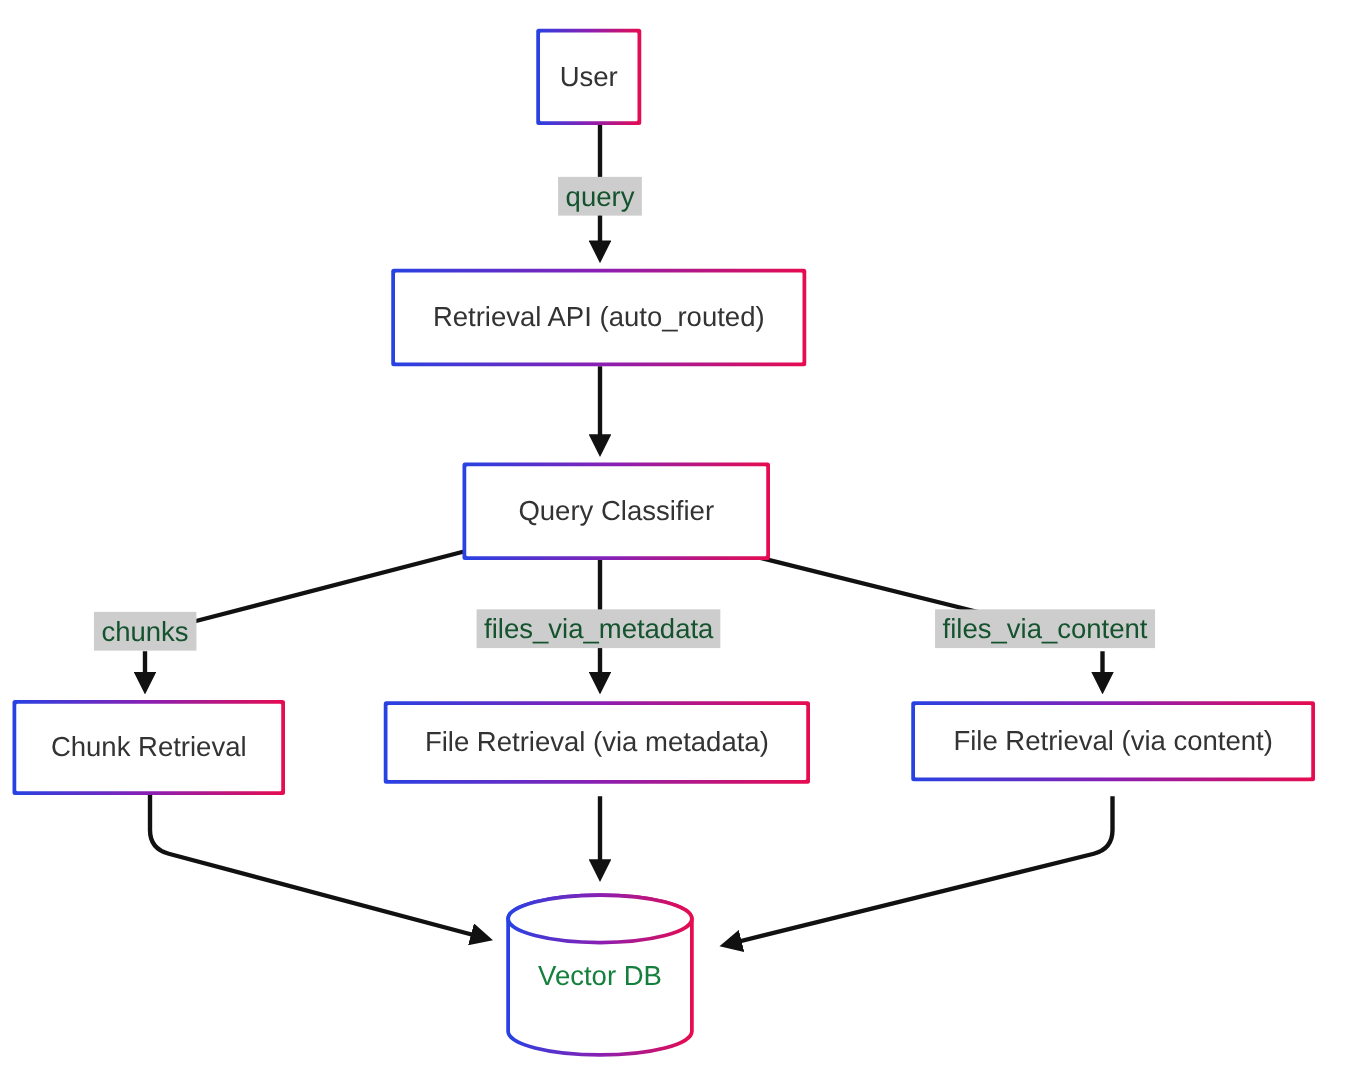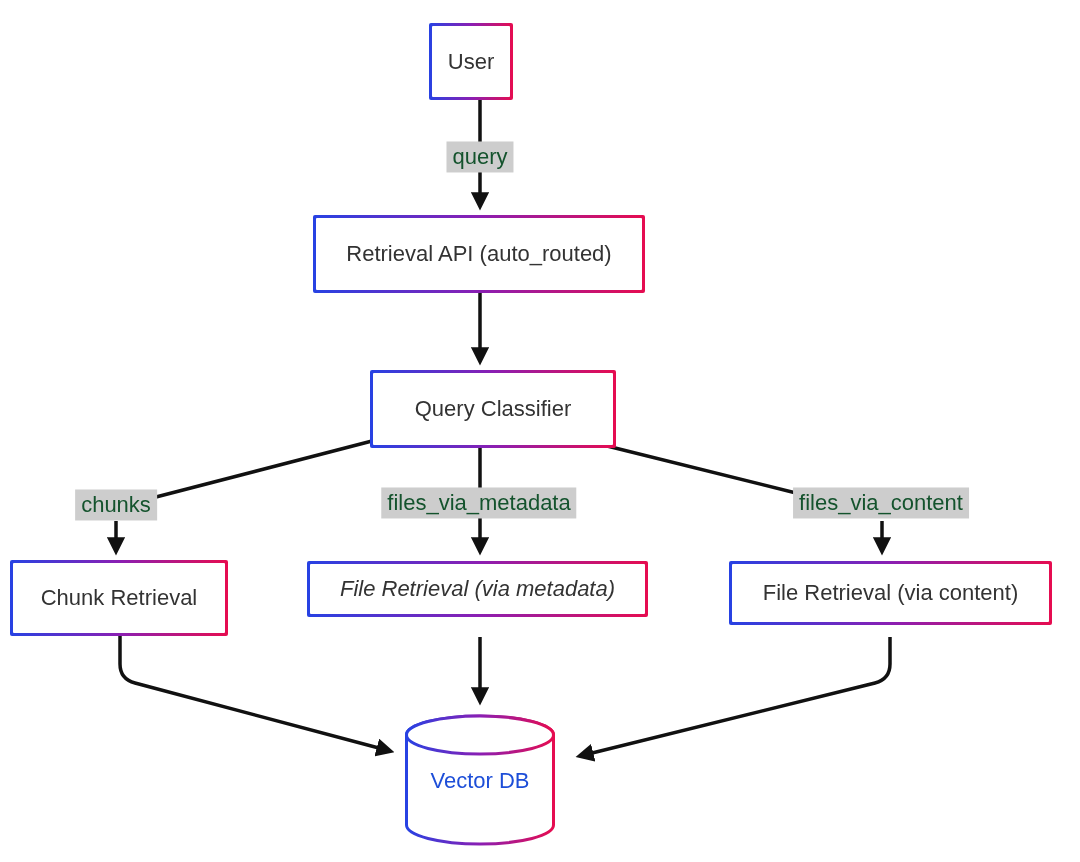--- a/index.html
+++ b/index.html
@@ -39,58 +39,58 @@
     justify-content: center;
     font-size: 22px;
     color: #333333;
     white-space: nowrap;
     border-radius: 1px;
   }
   .node-user            { left: 429px; top: 23px;  width: 84px; height: 77px; }
   .node-api             { left: 313px; top: 215px; width: 332px; height: 78px; }
   .node-classifier      { left: 370px; top: 370px; width: 246px; height: 78px; }
   .node-chunk           { left: 10px;  top: 560px; width: 218px; height: 76px; }
-  .node-file-meta       { left: 307px; top: 561px; width: 341px; height: 56px; font-style: italic; }
+  .node-file-meta       { left: 307px; top: 561px; width: 341px; height: 66px; }
   .node-file-content    { left: 729px; top: 561px; width: 323px; height: 64px; }
 
   .edge-label {
     position: absolute;
     transform: translate(-50%, -50%);
     background: #cdcdcd;
     color: #14532d;
     font-size: 22px;
     line-height: 1.32;
     padding: 1px 6px;
     white-space: nowrap;
   }
   .edge-label-query         { left: 480px; top: 157px; }
   .edge-label-chunks        { left: 116px; top: 505px; }
   .edge-label-meta          { left: 479px; top: 503px; }
-  .edge-label-content       { left: 881px; top: 503px; }
+  .edge-label-content       { left: 836px; top: 503px; }
 
   .cylinder {
     position: absolute;
     left: 404px;
     top: 714px;
     width: 152px;
     height: 134px;
   }
   .cylinder svg {
     position: absolute;
     left: 0;
     top: 0;
   }
   .cyl-label {
     position: absolute;
     left: 0;
     right: 0;
     top: 54px;
     text-align: center;
     font-size: 22px;
-    color: #1d4ed8;
+    color: #15803d;
   }
 </style>
 </head>
 <body>
 
 <div class="canvas">
 
   <svg class="edges-layer" viewBox="0 0 1080 862" xmlns="http://www.w3.org/2000/svg">
     <defs>
       <marker id="arrowhead" viewBox="0 0 10 10" refX="7.5" refY="5" markerWidth="5.2" markerHeight="5.2" orient="auto">

